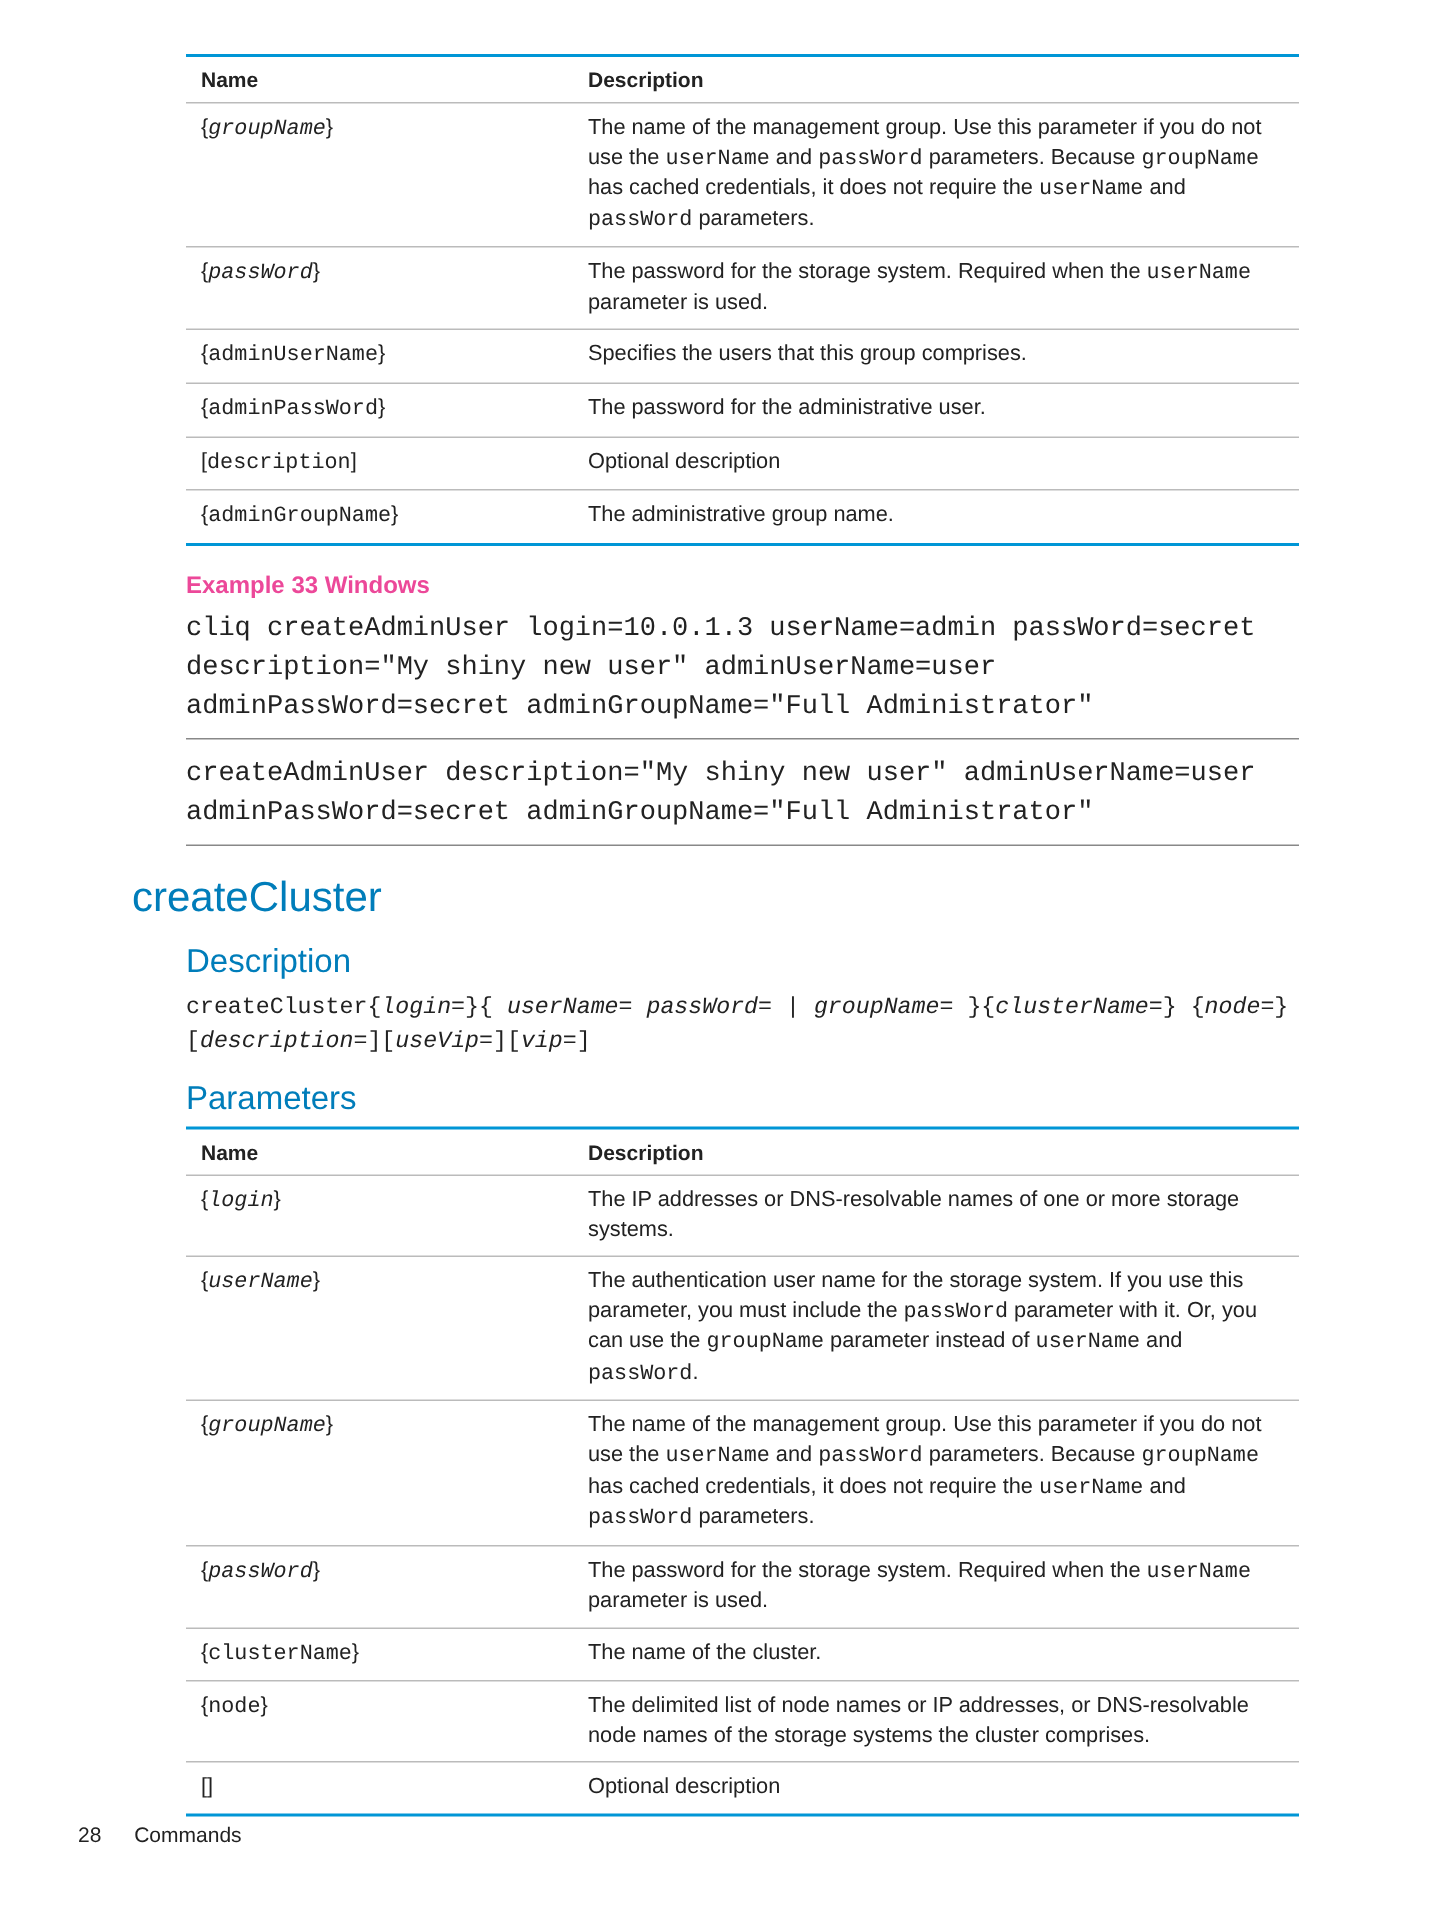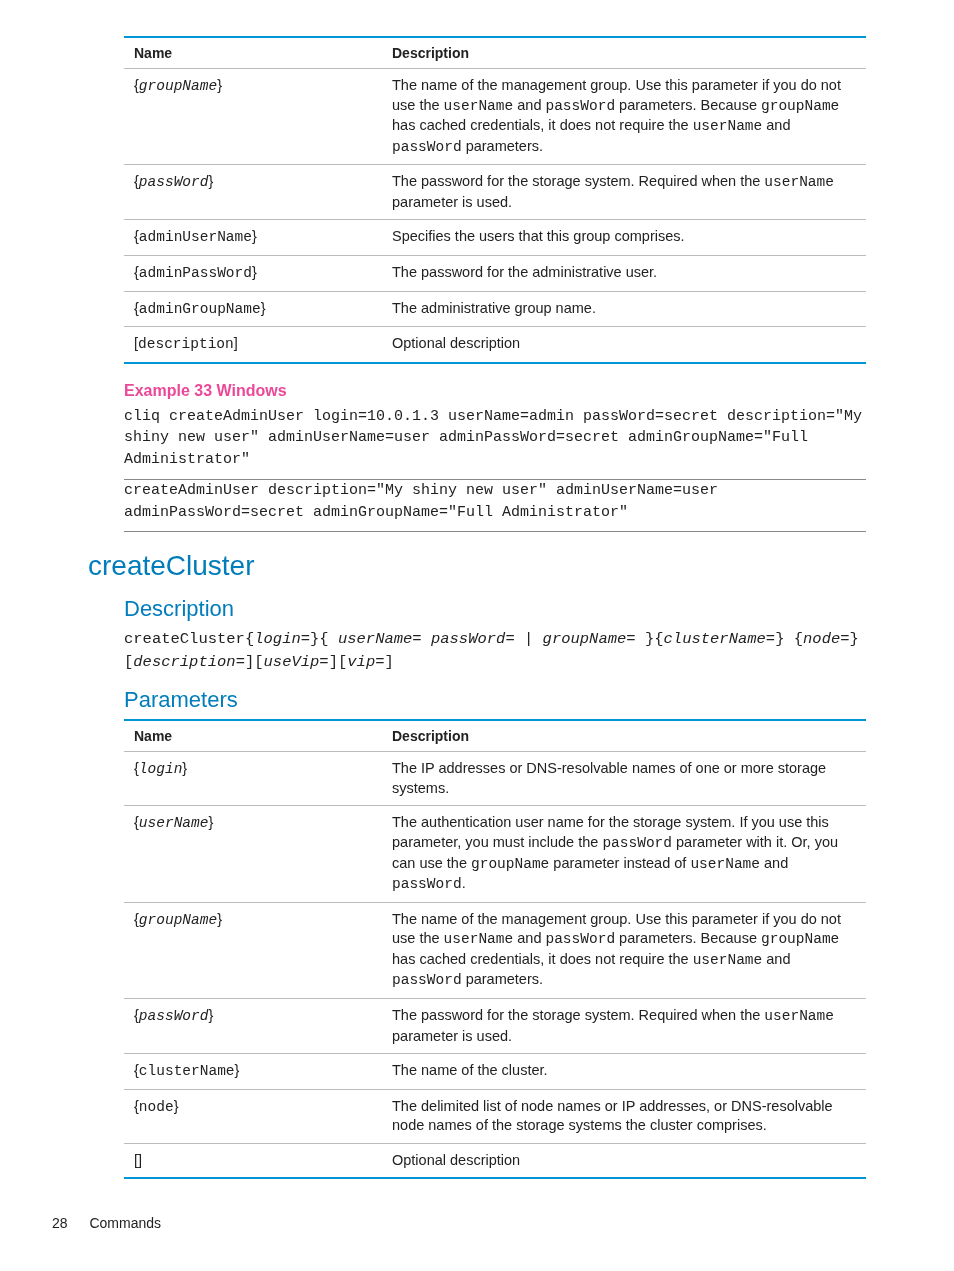--- a/index.html
+++ b/index.html
@@ -58,23 +58,24 @@
     font-size: 14.5px;
   }
   h4.example {
     color: #ec4899;
     font-size: 16px;
     font-weight: bold;
     margin: 14px 0 6px 0;
   }
   .codeblock {
     font-family: "Courier New", monospace;
-    font-size: 15px;
+    font-size: 18px;
     border-bottom: 1px solid #888;
     padding-bottom: 8px;
+    margin-bottom: 10px;
     line-height: 1.45;
     white-space: pre-wrap;
     word-break: break-word;
   }
   h1.cmd {
     color: #007dba;
     font-weight: normal;
     font-size: 28px;
     margin: 18px 0 6px -36px;
   }
@@ -127,26 +128,26 @@
           </tr>
           <tr>
             <td>{<span class="code">adminUserName</span>}</td>
             <td>Specifies the users that this group comprises.</td>
           </tr>
           <tr>
             <td>{<span class="code">adminPassWord</span>}</td>
             <td>The password for the administrative user.</td>
           </tr>
           <tr>
+            <td>[<span class="code">description</span>]</td>
+            <td>Optional description</td>
+          </tr>
+          <tr>
             <td>{<span class="code">adminGroupName</span>}</td>
             <td>The administrative group name.</td>
-          </tr>
-          <tr>
-            <td>[<span class="code">description</span>]</td>
-            <td>Optional description</td>
           </tr>
         </tbody>
     </table>
 
     <h4 class="example">Example 33 Windows</h4>
     <div class="codeblock">cliq createAdminUser login=10.0.1.3 userName=admin passWord=secret description="My shiny new user" adminUserName=user adminPassWord=secret adminGroupName="Full Administrator"</div>
 
     <div class="codeblock">createAdminUser description="My shiny new user" adminUserName=user adminPassWord=secret adminGroupName="Full Administrator"</div>
 
     <h1 class="cmd">createCluster</h1>

